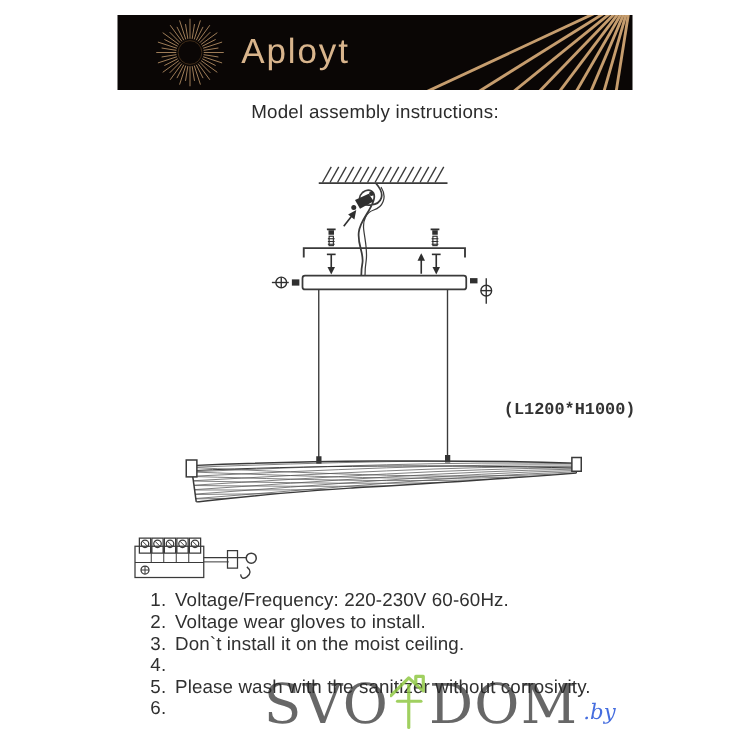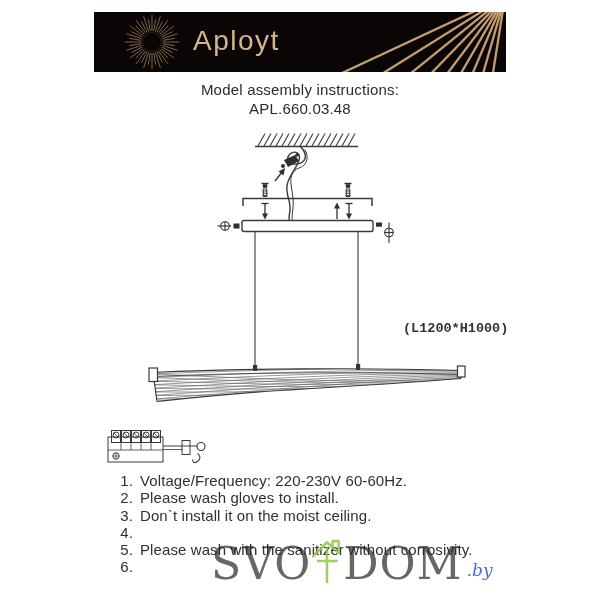--- a/index.html
+++ b/index.html
@@ -94,21 +94,20 @@
           <line x1="68.46162167924669" y1="26.600813061875577" x2="83.67852593996915" y2="21.65654115187641" stroke="#c69d6e" stroke-width="0.7" opacity="0.9"></line>
           <line x1="68.86457174654652" y1="28.279220884557457" x2="80.71683183368816" y2="26.402007304074683" stroke="#c69d6e" stroke-width="0.7" opacity="0.9"></line>
         </g>
       <circle cx="58" cy="30" r="9.5" fill="#0a0605" stroke="#52381e" stroke-width="0.6"></circle>
     </svg>
     <span class="brand">Aployt</span>
   </div>
 
   <div class="title-block">
     <div>Model assembly instructions:</div>
-    <div>APL.660.03.48</div>
   </div>
 
   <svg id="diagram-svg" width="600" height="600" viewBox="0 0 600 600">
     <defs>
       <clipPath id="lampclip">
         <path d="M153 372.5 C240 368.5 360 367.5 461 370.5 L461 378.5 C390 384 330 387.5 280 390.5 C230 393.5 185 398.5 157 401.5 Z"></path>
       </clipPath>
     </defs>
 
     <g stroke="#3a3a3a">
@@ -268,21 +267,21 @@
 
   <div class="dim-label">(L1200*H1000)</div>
 
   <div class="instructions">
     <div class="inst-row">
       <span class="inst-num">1.</span>
       <span>Voltage/Frequency: 220-230V 60-60Hz.</span>
     </div>
     <div class="inst-row">
       <span class="inst-num">2.</span>
-      <span>Please wash gloves to install.</span>
+      <span>Voltage wear gloves to install.</span>
     </div>
     <div class="inst-row">
       <span class="inst-num">3.</span>
       <span>Don`t install it on the moist ceiling.</span>
     </div>
     <div class="inst-row">
       <span class="inst-num">4.</span>
     </div>
     <div class="inst-row">
       <span class="inst-num">5.</span>

